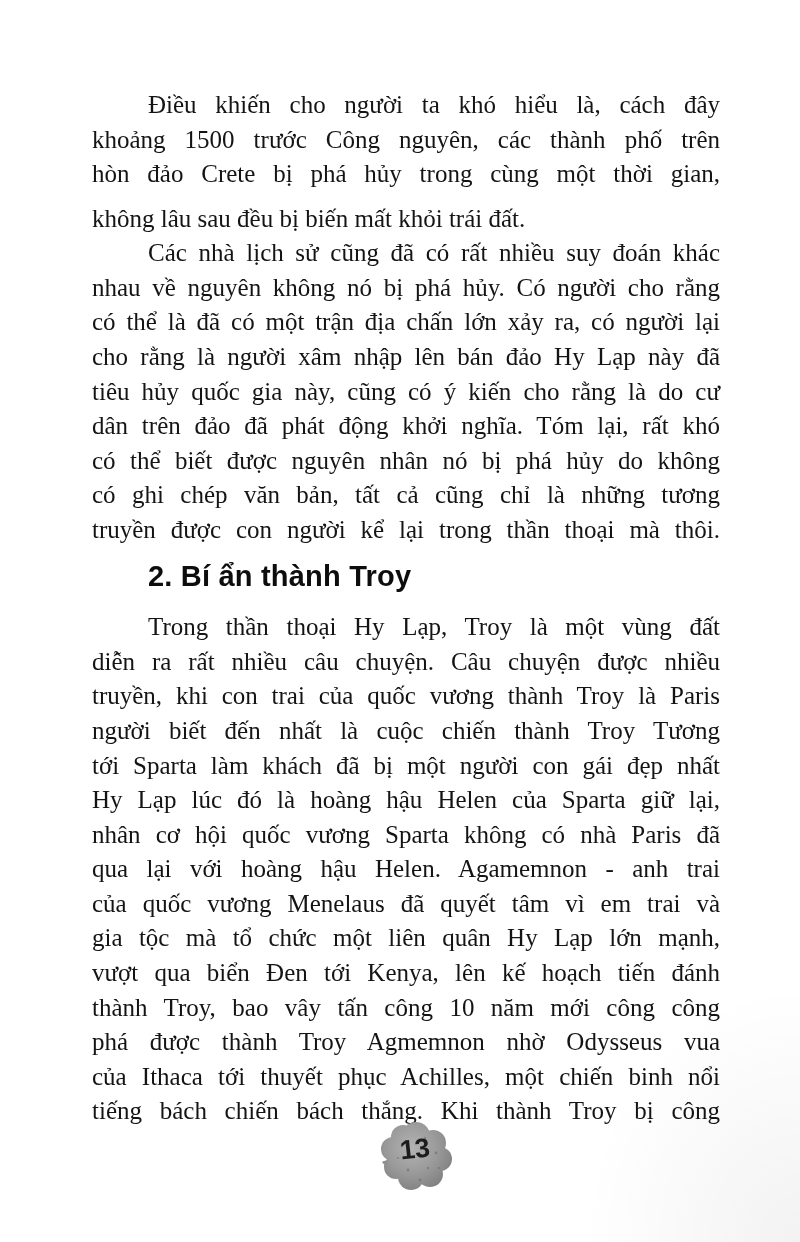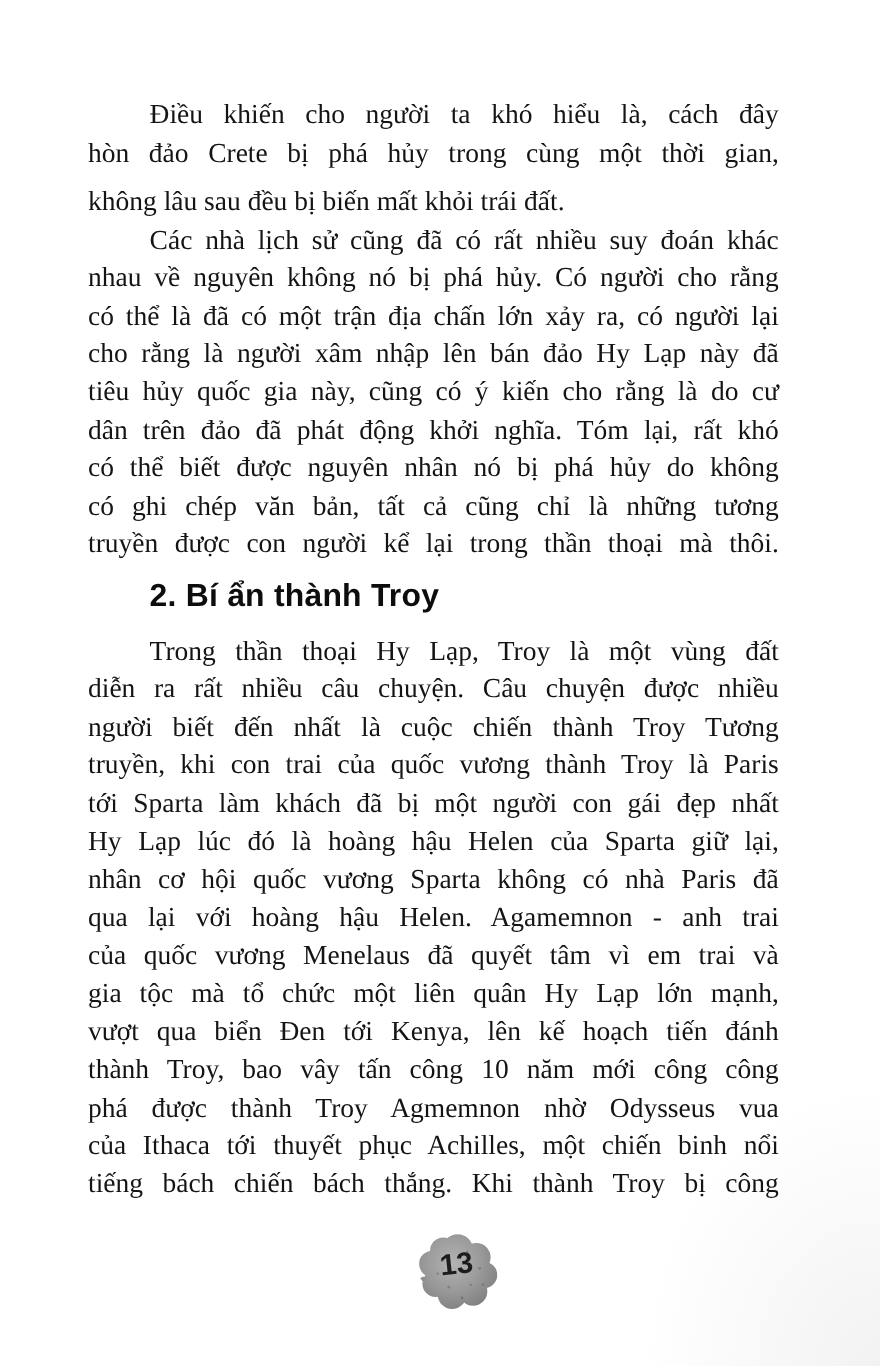--- a/index.html
+++ b/index.html
@@ -19,21 +19,21 @@
   .page::after {
     content: "";
     position: absolute;
     right: 0; bottom: 0;
     width: 220px; height: 260px;
     background: radial-gradient(ellipse at 100% 100%, rgba(0,0,0,0.05), rgba(0,0,0,0) 70%);
     pointer-events: none;
   }
   .content {
     position: absolute;
-    left: 80px;
+    left: 92px;
     top: 88px;
     width: 628px;
     color: #141414;
     font-size: 25px;
   }
   .para { margin: 0; }
   .line {
     height: 34.57px;
     line-height: 34.57px;
     text-align: justify;
@@ -80,20 +80,21 @@
   }
 </style>
 </head>
 <body>
 
 <div class="page">
   <div class="content">
 
     <div class="para">
       <div class="line first">Điều khiến cho người ta khó hiểu là, cách đây</div>
+      <div class="line">khoảng 1500 trước Công nguyên, các thành phố trên</div>
       <div class="line">hòn đảo Crete bị phá hủy trong cùng một thời gian,</div>
       <div class="line end">không lâu sau đều bị biến mất khỏi trái đất.</div>
     </div>
 
     <div class="para">
       <div class="line first">Các nhà lịch sử cũng đã có rất nhiều suy đoán khác</div>
       <div class="line">nhau về nguyên không nó bị phá hủy. Có người cho rằng</div>
       <div class="line">có thể là đã có một trận địa chấn lớn xảy ra, có người lại</div>
       <div class="line">cho rằng là người xâm nhập lên bán đảo Hy Lạp này đã</div>
       <div class="line">tiêu hủy quốc gia này, cũng có ý kiến cho rằng là do cư</div>
@@ -101,22 +102,22 @@
       <div class="line">có thể biết được nguyên nhân nó bị phá hủy do không</div>
       <div class="line">có ghi chép văn bản, tất cả cũng chỉ là những tương</div>
       <div class="line">truyền được con người kể lại trong thần thoại mà thôi.</div>
     </div>
 
     <div class="heading">2. Bí ẩn thành Troy</div>
 
     <div class="para">
       <div class="line first">Trong thần thoại Hy Lạp, Troy là một vùng đất</div>
       <div class="line">diễn ra rất nhiều câu chuyện. Câu chuyện được nhiều</div>
+      <div class="line">truyền, khi con trai của quốc vương thành Troy là Paris</div>
       <div class="line">người biết đến nhất là cuộc chiến thành Troy Tương</div>
-      <div class="line">truyền, khi con trai của quốc vương thành Troy là Paris</div>
       <div class="line">tới Sparta làm khách đã bị một người con gái đẹp nhất</div>
       <div class="line">Hy Lạp lúc đó là hoàng hậu Helen của Sparta giữ lại,</div>
       <div class="line">nhân cơ hội quốc vương Sparta không có nhà Paris đã</div>
       <div class="line">qua lại với hoàng hậu Helen. Agamemnon - anh trai</div>
       <div class="line">của quốc vương Menelaus đã quyết tâm vì em trai và</div>
       <div class="line">gia tộc mà tổ chức một liên quân Hy Lạp lớn mạnh,</div>
       <div class="line">vượt qua biển Đen tới Kenya, lên kế hoạch tiến đánh</div>
       <div class="line">thành Troy, bao vây tấn công 10 năm mới công công</div>
       <div class="line">phá được thành Troy Agmemnon nhờ Odysseus vua</div>
       <div class="line">của Ithaca tới thuyết phục Achilles, một chiến binh nổi</div>

